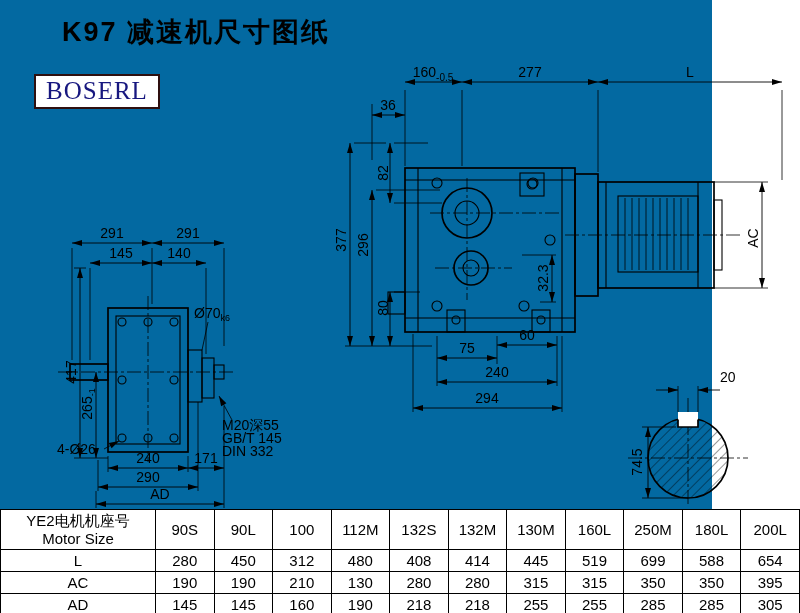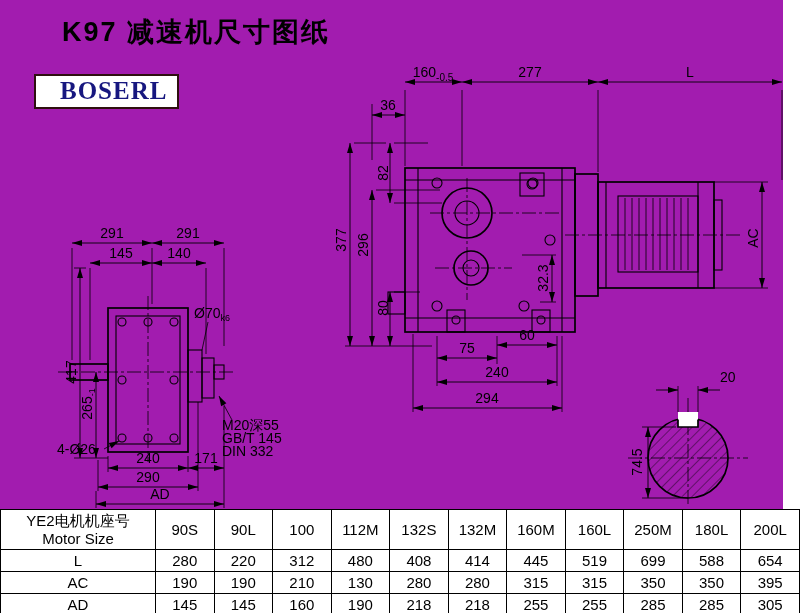--- a/index.html
+++ b/index.html
@@ -1,20 +1,20 @@
 <!DOCTYPE html>
 <html><head>
 <meta charset="utf-8">
 <style>
   *{margin:0;padding:0;box-sizing:border-box}
   html,body{background:#fff}
   body{width:800px;height:613px;overflow:hidden}
-  .page{position:relative;width:783px;height:613px;background:#a21caf;font-family:"Liberation Sans",sans-serif;color:#000}
+  .page{position:relative;width:712px;height:613px;background:#0369a1;font-family:"Liberation Sans",sans-serif;color:#000}
   .title{position:absolute;left:62px;top:14px;font-size:27px;font-weight:bold;letter-spacing:2px;font-family:"Liberation Sans",sans-serif}
-  .logo{position:absolute;left:34px;top:74px;border:2px solid #2e0f0f;padding:1px 10px 2px 24px;font-family:"Liberation Serif",serif;font-size:25px;font-weight:bold;color:#17177f;letter-spacing:1px;background:#fff}
+  .logo{position:absolute;left:34px;top:74px;border:2px solid #2e0f0f;padding:1px 10px 2px 10px;font-family:"Liberation Serif",serif;font-size:25px;font-weight:normal;color:#17177f;letter-spacing:1px;background:#fff}
   svg.draw{position:absolute;left:0;top:0}
   svg text{font-family:"Liberation Sans",sans-serif;fill:#000;font-size:14px}
   .lbl{text-anchor:middle}
   .out{stroke:#000;stroke-width:1.7;fill:none}
   .out2{stroke:#000;stroke-width:1.1;fill:none}
   .ext{stroke:#000;stroke-width:0.8;fill:none}
   .dim{stroke:#000;stroke-width:0.9;fill:none}
   .cl{stroke:#000;stroke-width:0.8;fill:none;stroke-dasharray:14 3 3 3}
   .dim-table{position:absolute;left:0;top:509px;width:800px;border-collapse:collapse;table-layout:fixed;background:#fff}
   .dim-table th,.dim-table td{border:1px solid #000;text-align:center;vertical-align:middle;font-size:15px;font-weight:normal;padding:0;height:22px;overflow:hidden}
@@ -189,30 +189,30 @@
       <th class="c0">
         <div>YE2电机机座号</div>
         <div>Motor Size</div>
       </th>
       <th>90S</th>
       <th>90L</th>
       <th>100</th>
       <th>112M</th>
       <th>132S</th>
       <th>132M</th>
-      <th>160M</th>
+      <th>130M</th>
       <th>160L</th>
       <th>250M</th>
       <th>180L</th>
       <th>200L</th>
     </tr>
     <tr>
       <th class="c0">L</th>
       <td>280</td>
-      <td>220</td>
+      <td>450</td>
       <td>312</td>
       <td>480</td>
       <td>408</td>
       <td>414</td>
       <td>445</td>
       <td>519</td>
       <td>699</td>
       <td>588</td>
       <td>654</td>
     </tr>

